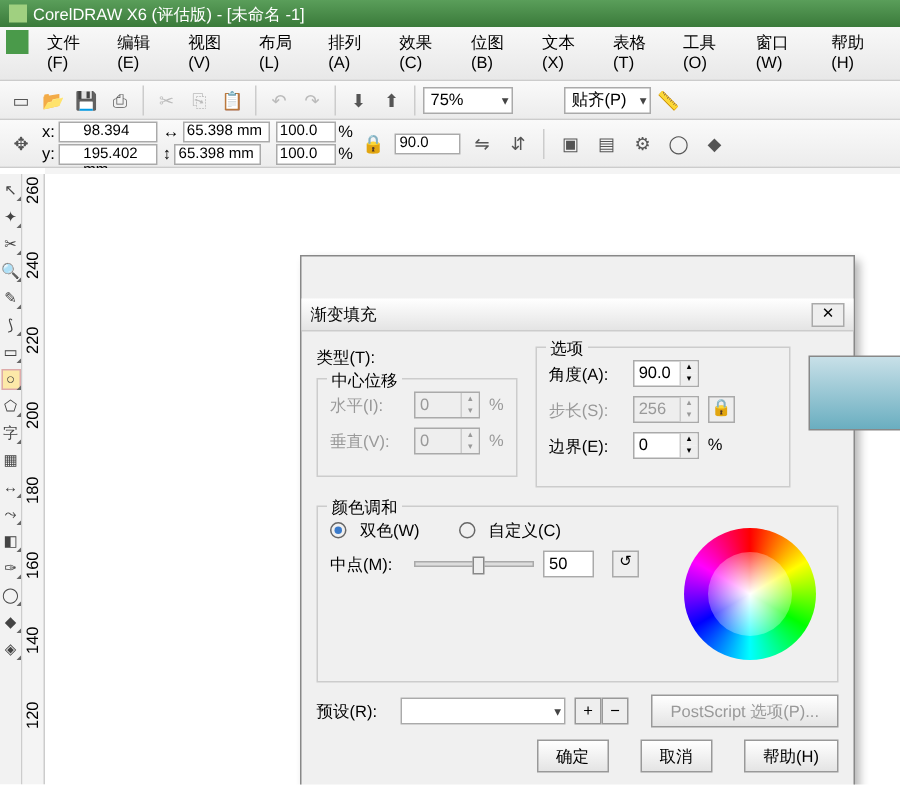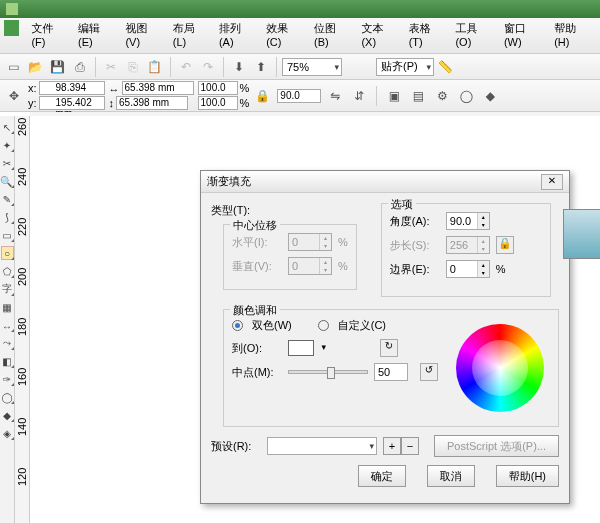--- a/index.html
+++ b/index.html
@@ -12,42 +12,42 @@
 .toolbar1 { background: linear-gradient(#fafafa,#ececec); height: 26px; border-bottom: 1px solid #ccc; display: flex; align-items: center; padding: 0 4px; gap: 2px; }
 .tb-btn { width: 20px; height: 20px; border: 1px solid transparent; display: inline-flex; align-items: center; justify-content: center; font-size: 12px; color: #555; }
 .tb-btn.dis { color: #bbb; }
 .sep { width: 1px; height: 20px; background: #ccc; margin: 0 3px; }
 .combo { border: 1px solid #aaa; background: #fff; height: 18px; padding: 0 14px 0 4px; position: relative; display: inline-flex; align-items: center; min-width: 50px; }
 .combo::after { content: "▾"; position: absolute; right: 2px; font-size: 9px; color: #444; }
 .toolbar2 { background: linear-gradient(#fafafa,#ececec); height: 32px; border-bottom: 1px solid #ccc; display: flex; align-items: center; padding: 0 4px; gap: 4px; font-size: 10px; }
 .xy-box { display: flex; flex-direction: column; gap: 1px; }
 .xy-row { display: flex; align-items: center; gap: 2px; }
 .small-input { width: 66px; height: 14px; border: 1px solid #aaa; background: #fff; padding: 0 16px; font-size: 10px; }
-.spinbox { width: 72px; height: 14px; border: 1px solid #aaa; background: #fff; font-size: 10px; padding: 0 2px; }
+.spinbox { width: 58px; height: 14px; border: 1px solid #aaa; background: #fff; font-size: 10px; padding: 0 2px; }
 .ruler-h { height: 20px; background: #f4f4f4; border-bottom: 1px solid #ccc; margin-left: 30px; position: relative; font-size: 9px; color: #555; }
 .ruler-v { width: 15px; background: #f4f4f4; border-right: 1px solid #ccc; position: absolute; left: 15px; top: 116px; bottom: 0; font-size: 9px; }
 .tick-v { position: absolute; left: 1px; transform: rotate(-90deg); transform-origin: left top; }
 .toolbox { width: 15px; position: absolute; left: 0; top: 116px; bottom: 0; background: #f2f2f2; border-right: 1px solid #ccc; display: flex; flex-direction: column; align-items: center; gap: 4px; padding-top: 4px; }
 .tool { width: 13px; height: 14px; border: 1px solid transparent; font-size: 10px; color: #444; display: flex; align-items: center; justify-content: center; position: relative; }
 .tool.sel { background: #fde9a8; border: 1px solid #daa; }
 .tool .corner { position: absolute; right: -1px; bottom: -1px; width: 0; height: 0; border-left: 3px solid transparent; border-bottom: 3px solid #666; }
 .canvas { position: absolute; left: 30px; top: 116px; right: 0; bottom: 0; background: #fff; }
 .ruler-h .tick { position: absolute; top: 3px; }
 
 .dialog { position: absolute; left: 200px; top: 170px; width: 370px; background: #f0f0f0; border: 1px solid #888; box-shadow: 3px 3px 6px rgba(0,0,0,.3); }
-.dlg-title { background: linear-gradient(#fff,#e4e4e4); height: 22px; display: flex; align-items: center; justify-content: space-between; padding: 0 6px; border-bottom: 1px solid #ccc; }
+.dlg-title { background: linear-gradient(#fff,#e4e4e4); height: 22px; display: flex; align-items: center; justify-content: space-between; padding: 0 6px; border-bottom: 1px solid #ccc; margin-top: 28px; }
 .dlg-close { width: 22px; height: 16px; border: 1px solid #aaa; background: #eee; text-align: center; font-size: 10px; }
 .dlg-body { padding: 10px; }
 .row { display: flex; align-items: center; gap: 6px; margin-bottom: 6px; }
 .label { min-width: 50px; text-align: left; }
 .numbox { width: 44px; height: 18px; border: 1px solid #aaa; background: #fff; padding: 0 3px; display: flex; align-items: center; position: relative; }
 .numbox.dis { background: #eee; color: #999; }
 .spinner { position: absolute; right: 0; top: 0; bottom: 0; width: 12px; border-left: 1px solid #ccc; display: flex; flex-direction: column; }
 .spinner div { flex: 1; font-size: 6px; text-align: center; line-height: 8px; background: #eee; }
-.group { border: 1px solid #ccc; padding: 8px; position: relative; margin-bottom: 8px; margin-left: 12px; }
+.group { border: 1px solid #ccc; padding: 8px; position: relative; margin-bottom: 8px; }
 .group-title { position: absolute; top: -7px; left: 6px; background: #f0f0f0; padding: 0 3px; }
 .preview { width: 66px; height: 50px; border: 1px solid #888; background: linear-gradient(to bottom,#c8e0e8,#6aaec0); }
 .colorwheel { width: 88px; height: 88px; border-radius: 50%; background: conic-gradient(red,yellow,lime,cyan,blue,magenta,red); position: relative; }
 .colorwheel::after { content:""; position:absolute; inset:16px; border-radius:50%; background: radial-gradient(#fff,rgba(255,255,255,0)); }
 .swatch { width: 26px; height: 16px; border: 1px solid #666; position: relative; display: inline-block; }
 .swatch::after { content:"▾"; position:absolute; right:-13px; top:1px; font-size:9px; }
 .swatch-wrap { display: inline-flex; align-items: center; width: 40px; }
 .radio { width: 11px; height: 11px; border: 1px solid #666; border-radius: 50%; display: inline-flex; align-items: center; justify-content: center; margin-right: 3px; }
 .radio.on::after { content:""; width:5px; height:5px; background:#3a7aca; border-radius:50%; }
 .slider { width: 80px; height: 4px; background: #ddd; border: 1px solid #aaa; position: relative; }
@@ -57,20 +57,21 @@
 .eyedrop { width: 18px; height: 18px; border: 1px solid #aaa; background: #eee; text-align: center; font-size: 10px; }
 .plusminus { display: flex; }
 .plusminus div { width: 18px; height: 18px; border: 1px solid #999; background: #eee; text-align: center; line-height: 16px; }
 .dlg-cols { display: flex; gap: 12px; }
 </style>
 </head>
 <body>
 
 <div class="titlebar">
   <div class="logo"></div>
+  <span>CorelDRAW X6 (评估版) - [未命名 -1]</span>
 </div>
 
 <div class="menubar">
   <div class="logo2"></div>
   <div class="menu-item">文件(F)</div>
   <div class="menu-item">编辑(E)</div>
   <div class="menu-item">视图(V)</div>
   <div class="menu-item">布局(L)</div>
   <div class="menu-item">排列(A)</div>
   <div class="menu-item">效果(C)</div>
@@ -277,28 +278,20 @@
       <div class="dlg-cols">
         <div style="flex:1">
           <div class="row">
             <span class="radio on"></span>
               <span>双色(W)</span>
             <span style="width:14px"></span>
             <span class="radio"></span>
               <span>自定义(C)</span>
           </div>
           <div class="row">
-            <span class="label">到(O):</span>
-            <span class="swatch-wrap">
-                <span class="swatch" style="background:#fff"></span>
-              </span>
-            <span style="width:40px"></span>
-            <div class="eyedrop">↻</div>
-          </div>
-          <div class="row">
             <span class="label">中点(M):</span>
             <div class="slider">
                 <div class="thumb"></div>
               </div>
             <div class="numbox" style="width:34px">
                 <span>50</span>
               </div>
             <div class="eyedrop" style="margin-left:6px">↺</div>
           </div>
         </div>

